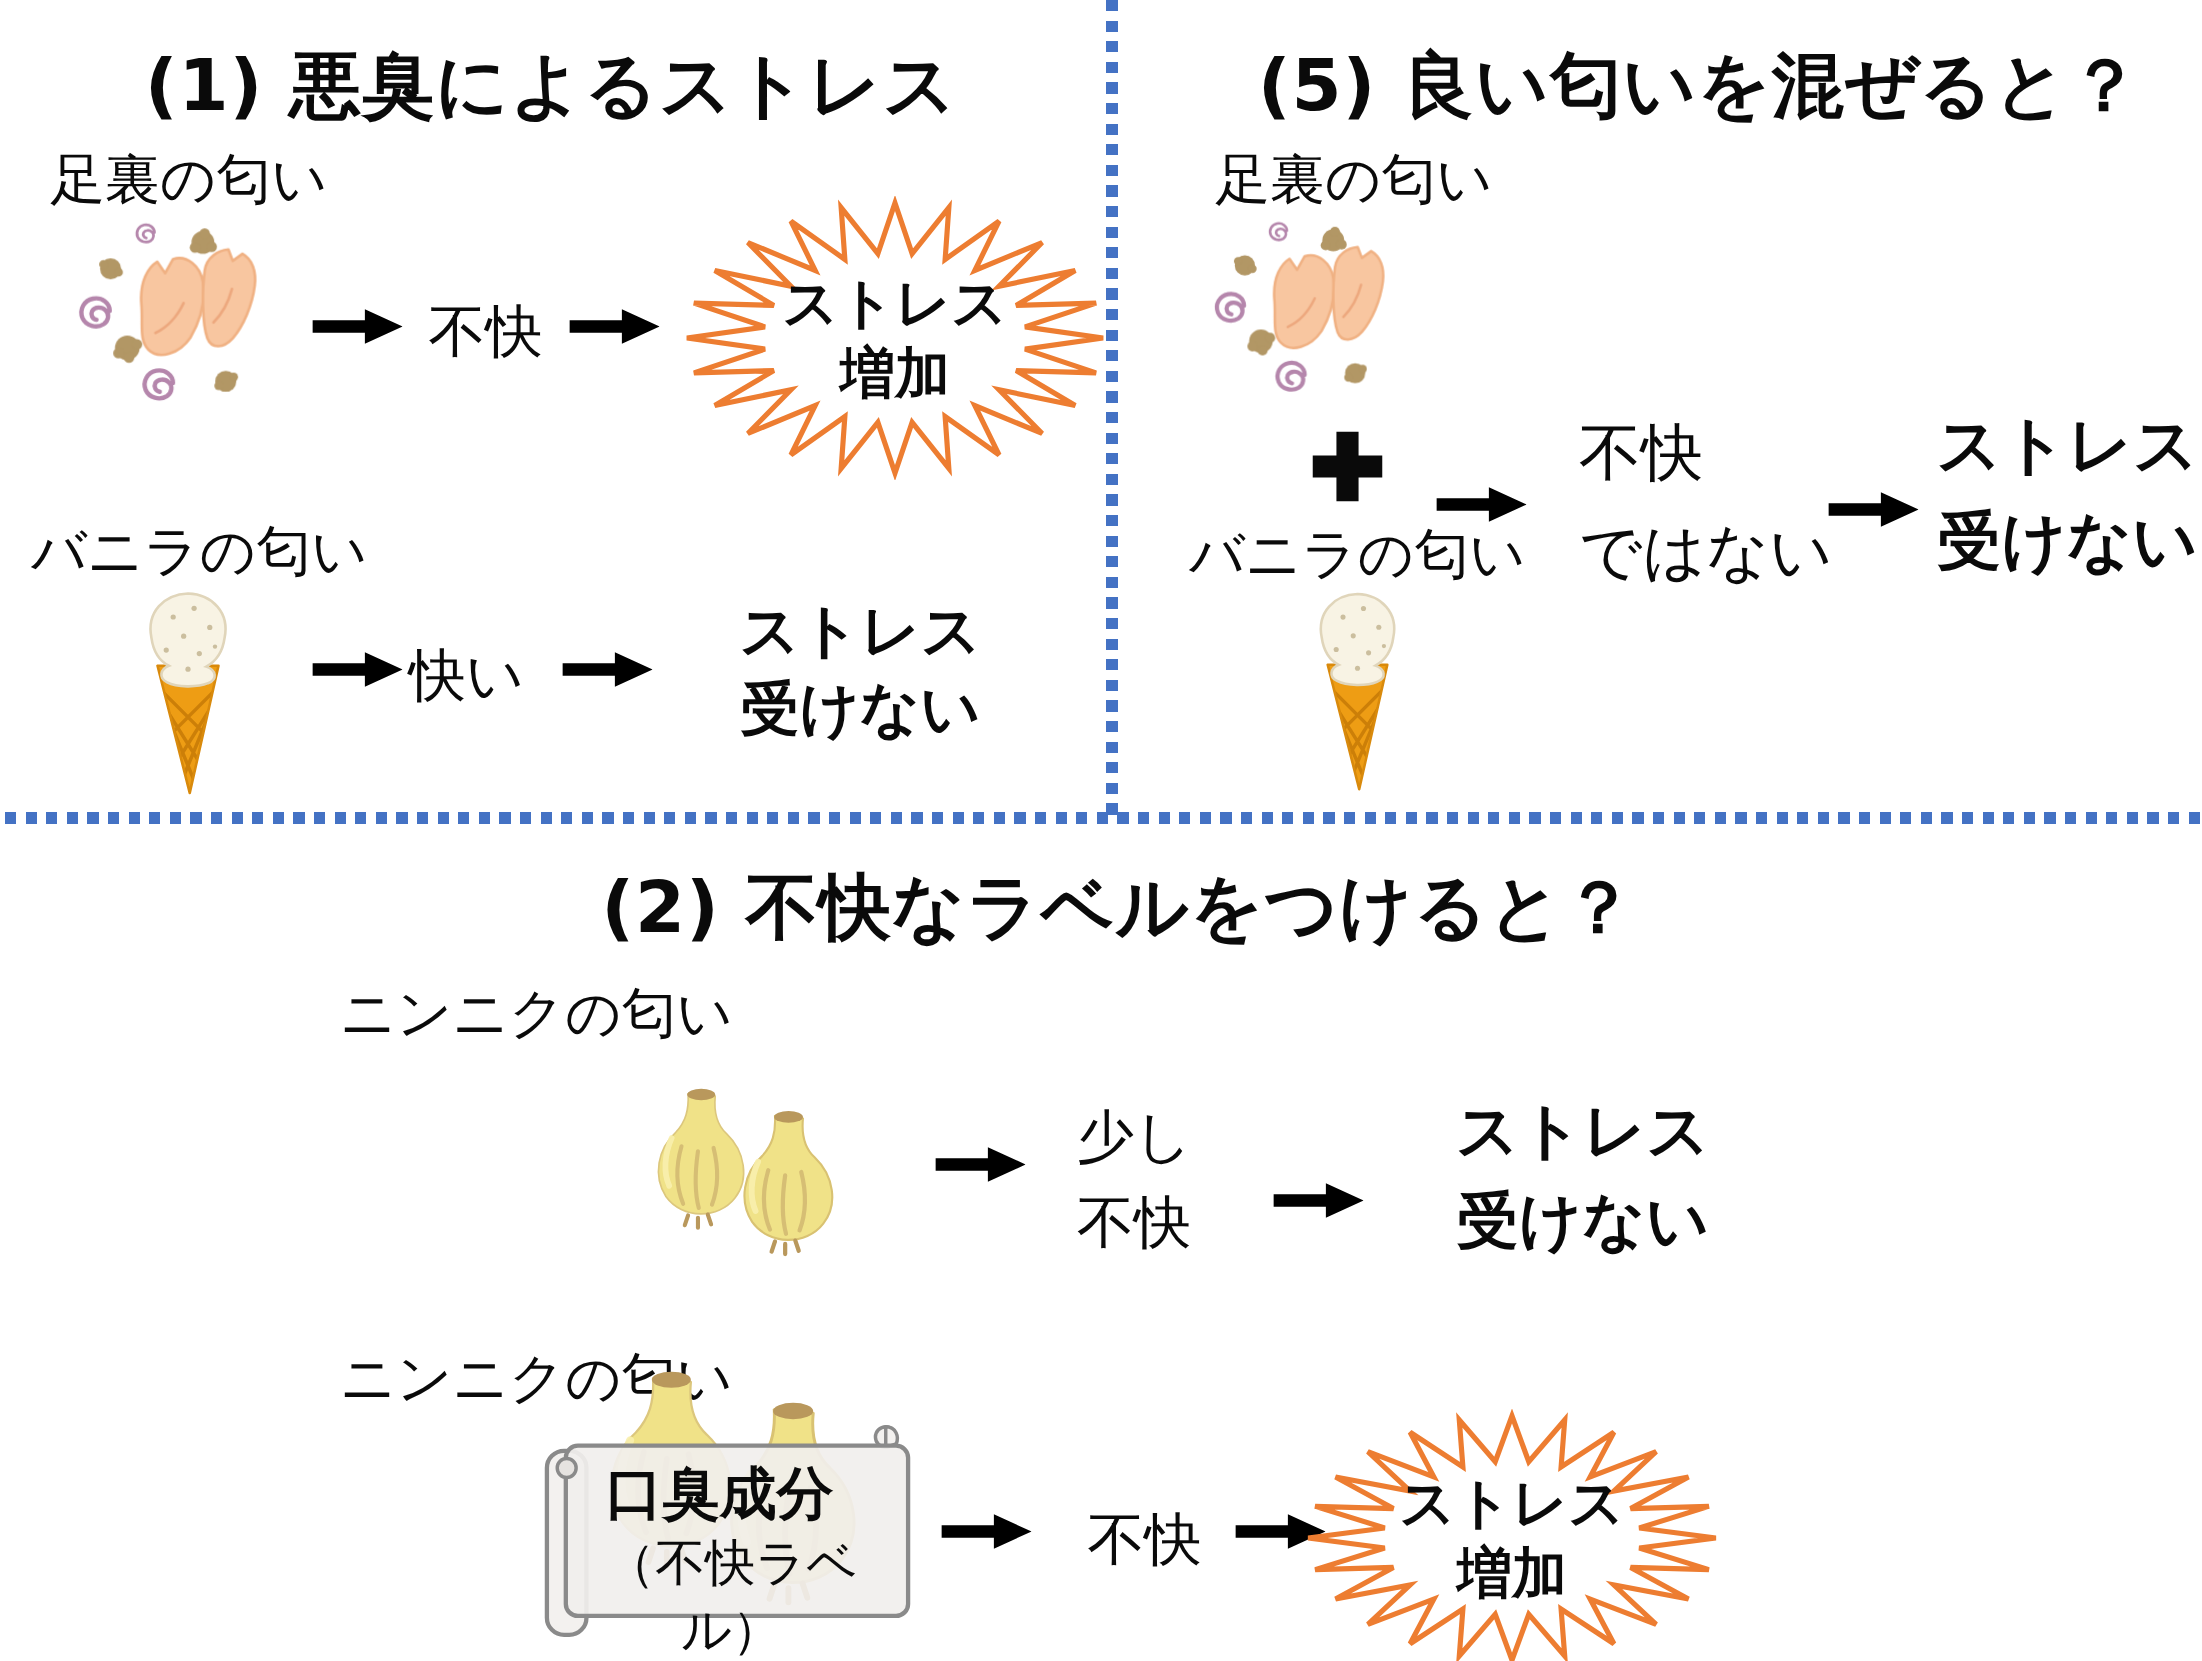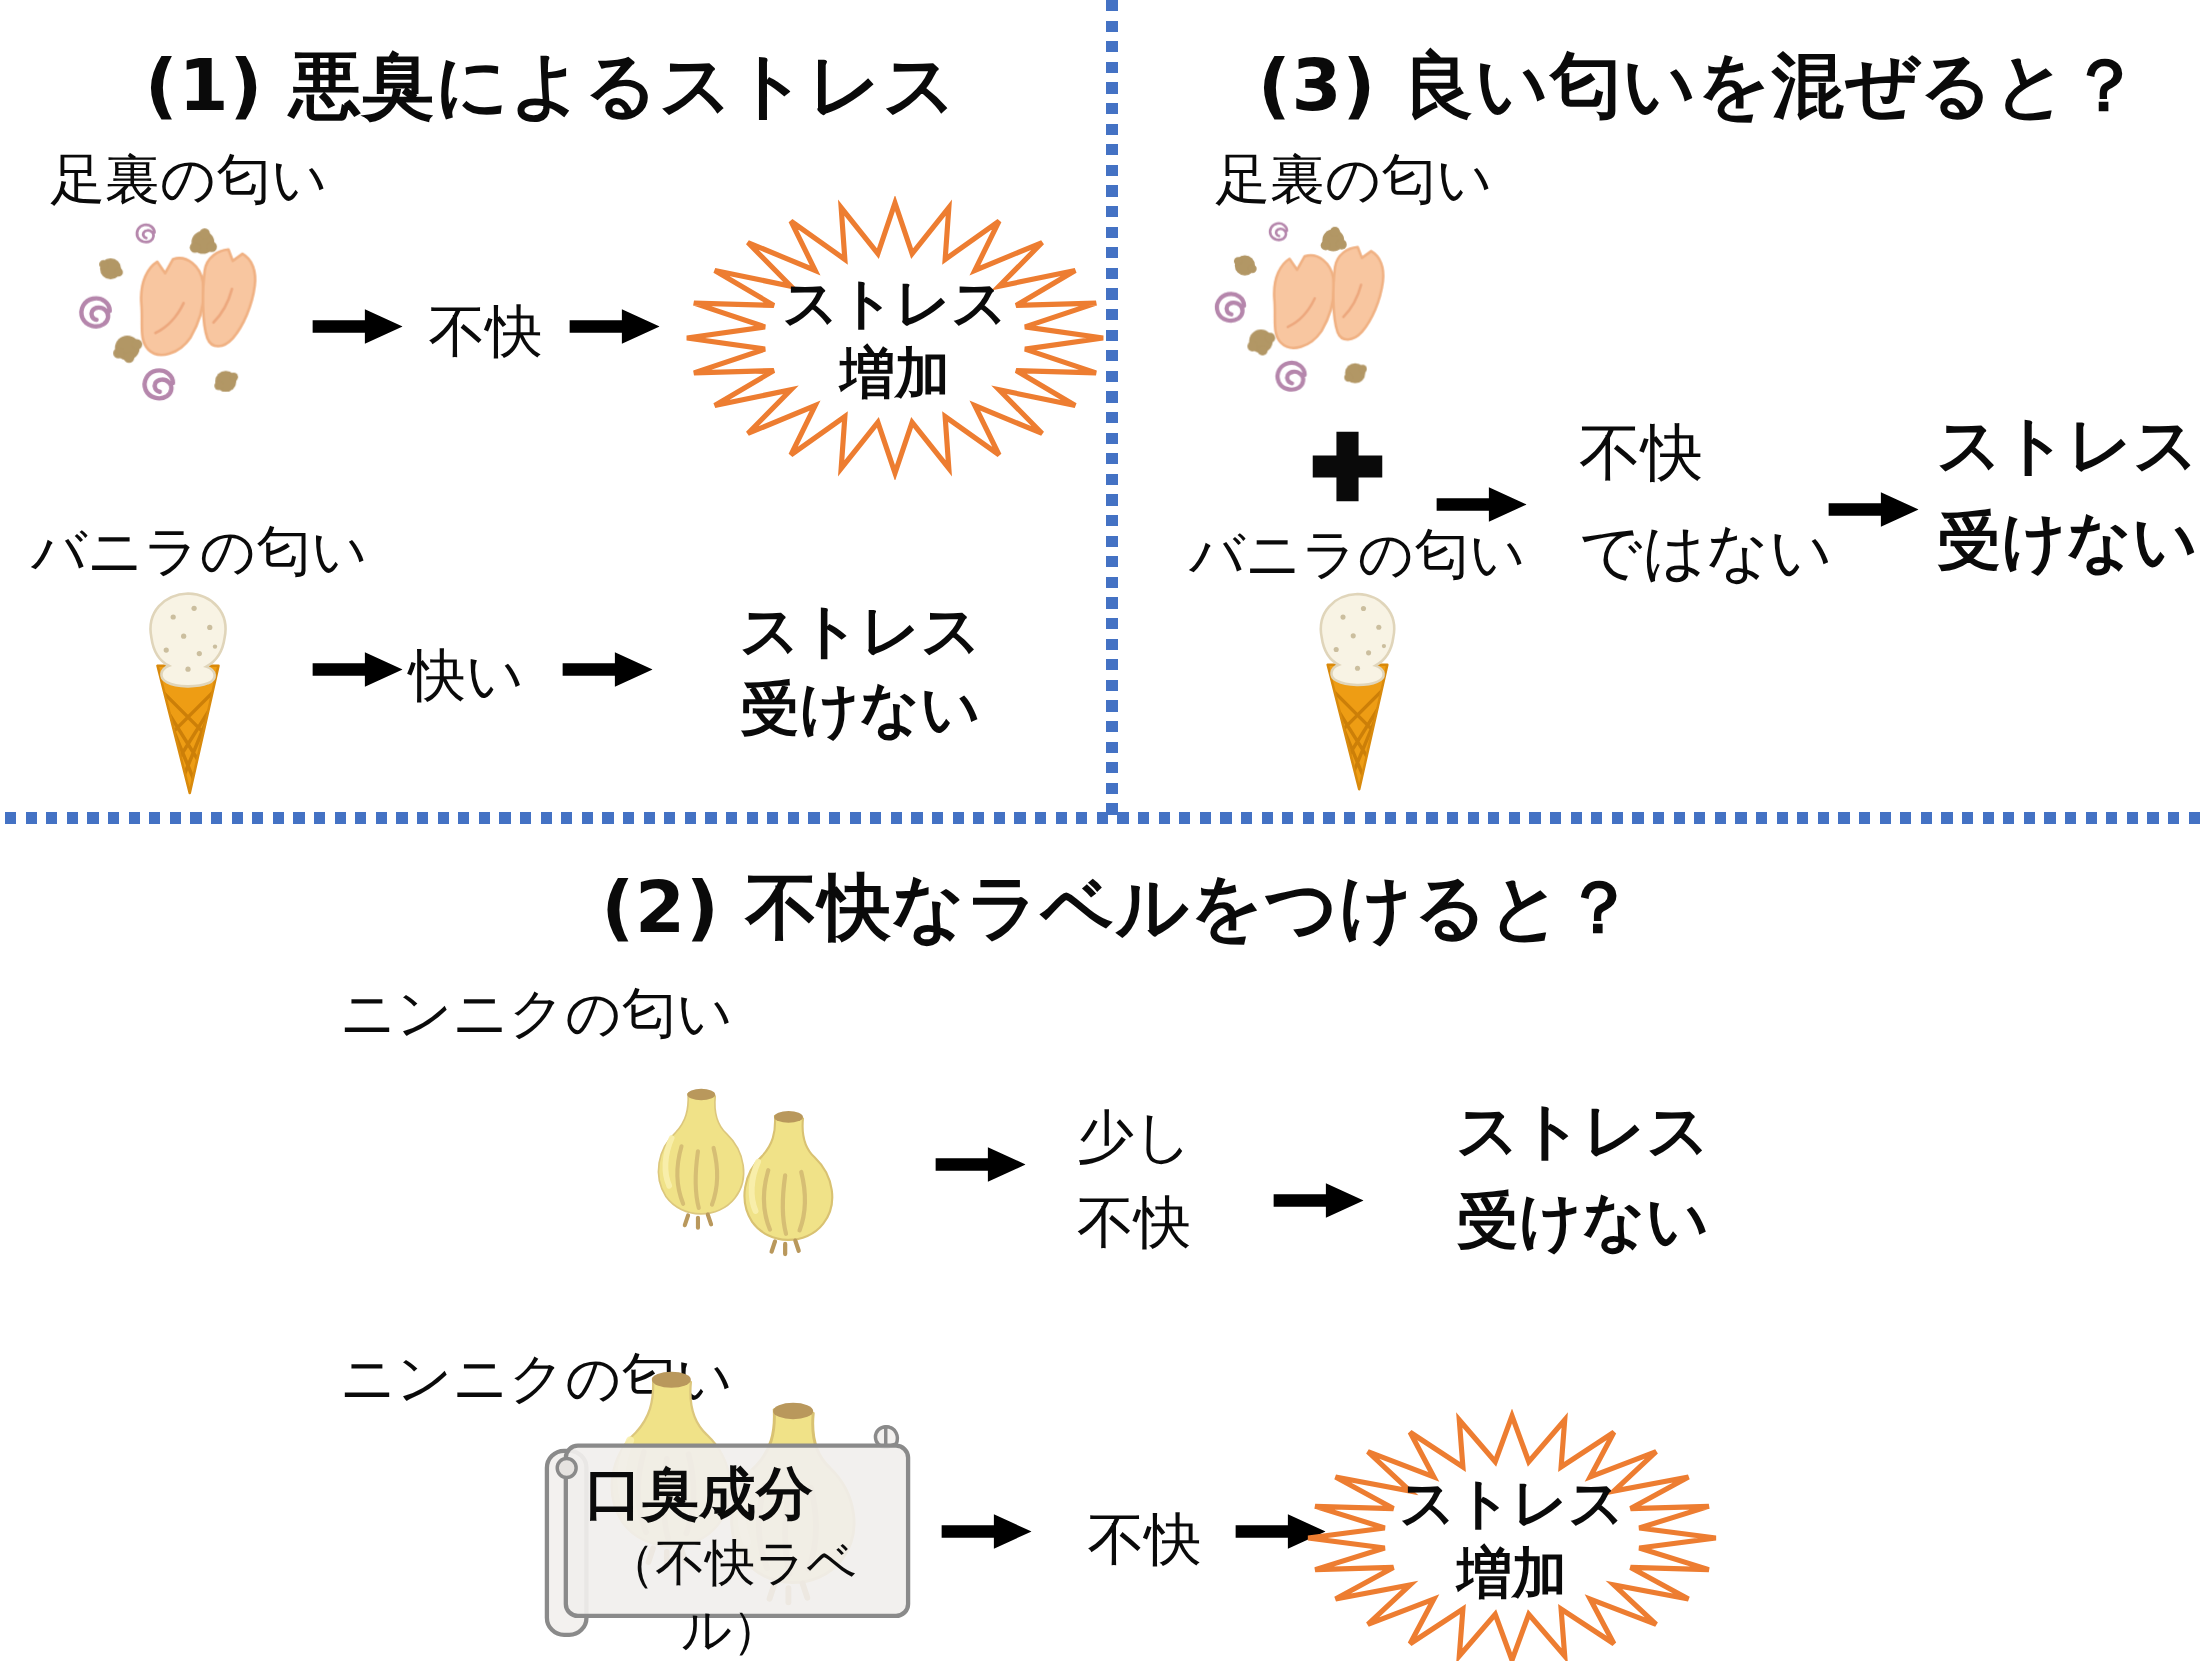--- a/index.html
+++ b/index.html
@@ -171,21 +171,21 @@
       </svg>
     <div class="abs step" style="left:385px;top:638px;width:163px;">快い</div>
     <svg class="abs arrow" style="left:561px;top:649px;" viewBox="0 0 110 50">
         <use href="#sym-arrow"></use>
       </svg>
     <div class="abs result preline" style="left:680px;top:592px;width:361px;font-size:59px;line-height:1.32;">ストレス
 受けない</div>
   </div>
 
   <div>
-    <h2 class="abs title" style="left:1205px;top:38px;width:989px;margin:0;">(3) 良い匂いを混ぜると？</h2>
+    <h2 class="abs title" style="left:1205px;top:38px;width:989px;margin:0;">(5) 良い匂いを混ぜると？</h2>
 
     <div class="abs label" style="left:1215px;top:143px;">足裏の匂い</div>
     <div class="abs icon" style="left:1205px;top:215px;width:206px;height:202px;">
       <svg viewBox="0 0 240 240">
           <use href="#sym-feet"></use>
         </svg>
     </div>
 
     <svg class="abs" style="left:1308px;top:427px;width:79px;height:79px;" viewBox="0 0 100 100" aria-label="＋">
         <use href="#sym-plus"></use>
@@ -237,21 +237,21 @@
         </svg>
     </div>
 
     <svg class="abs" style="left:540px;top:1425px;width:375px;height:215px;z-index:2;" viewBox="0 0 436 250">
       <circle cx="402" cy="14" r="12" fill="#F3F1EF" stroke="#8A8A8A" stroke-width="4"></circle>
       <path d="M402,2 C414,2 418,14 414,22 L402,26 Z" fill="#F3F1EF" stroke="#8A8A8A" stroke-width="4" stroke-linejoin="round"></path>
       <rect x="8" y="30" width="46" height="214" rx="20" fill="#F3F1EF" stroke="#8A8A8A" stroke-width="5"></rect>
       <rect x="30" y="24" width="398" height="198" rx="14" fill="#F1EFED" fill-opacity="0.92" stroke="#8A8A8A" stroke-width="5"></rect>
       <circle cx="31" cy="50" r="11" fill="#E6E3E0" stroke="#8A8A8A" stroke-width="4"></circle>
     </svg>
-    <div class="abs" style="left:585px;top:1456px;width:293px;z-index:3;font-size:57px;font-weight:700;text-align:left;">口臭成分</div>
+    <div class="abs" style="left:573px;top:1456px;width:293px;z-index:3;font-size:57px;font-weight:700;text-align:center;">口臭成分</div>
     <div class="abs" style="left:568px;top:1530px;width:327px;z-index:3;font-size:50px;text-align:center;">（不快ラベル）</div>
 
     <svg class="abs arrow" style="left:940px;top:1511px;z-index:3;" viewBox="0 0 110 50">
         <use href="#sym-arrow"></use>
       </svg>
     <div class="abs step" style="left:1067px;top:1502px;width:155px;">不快</div>
     <svg class="abs arrow" style="left:1234px;top:1511px;" viewBox="0 0 110 50">
         <use href="#sym-arrow"></use>
       </svg>
     <div class="abs burst-wrap" style="left:1301px;top:1409px;width:422px;height:258px;">

